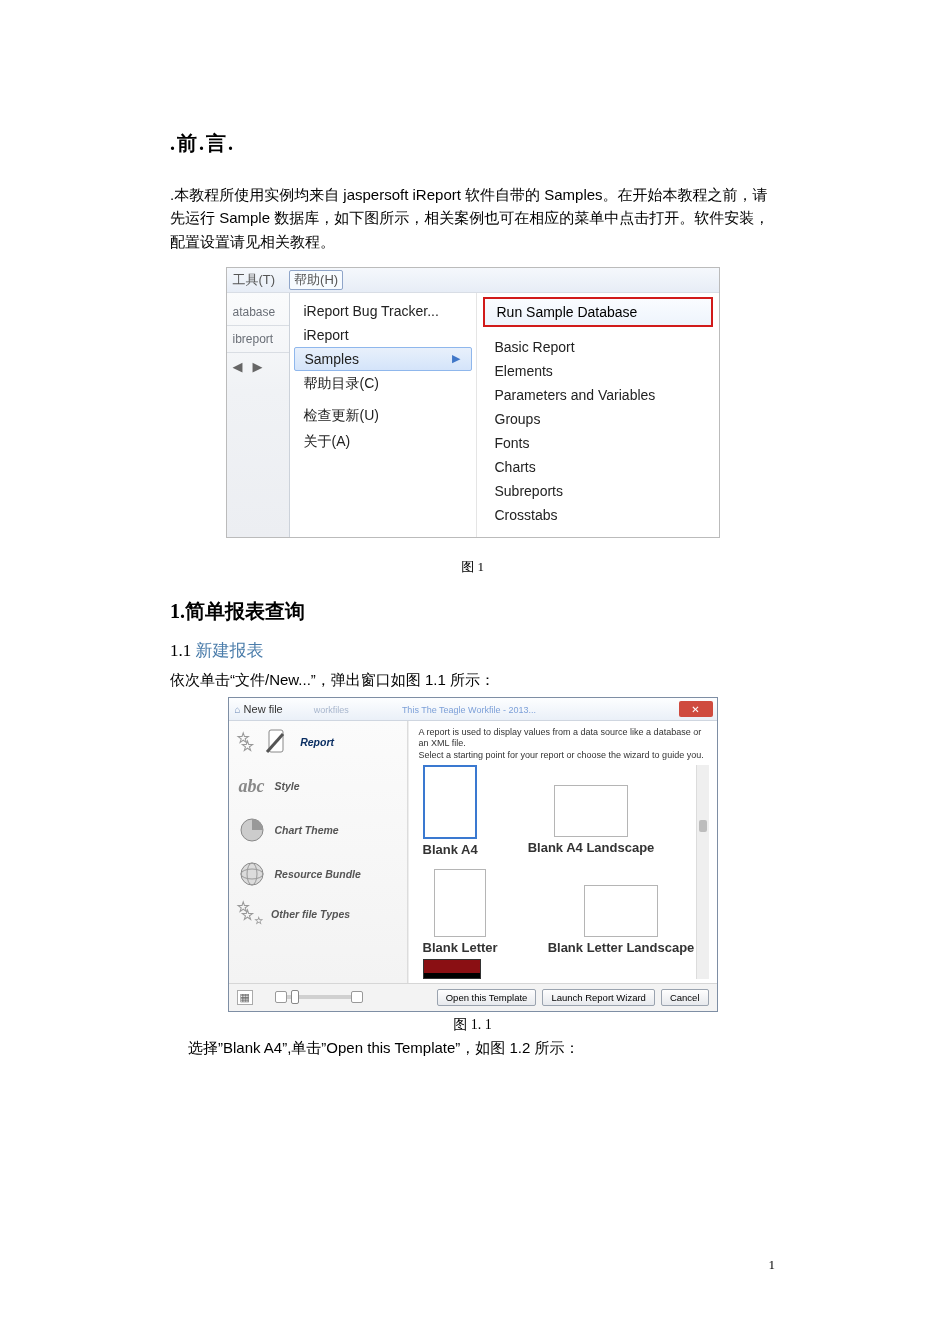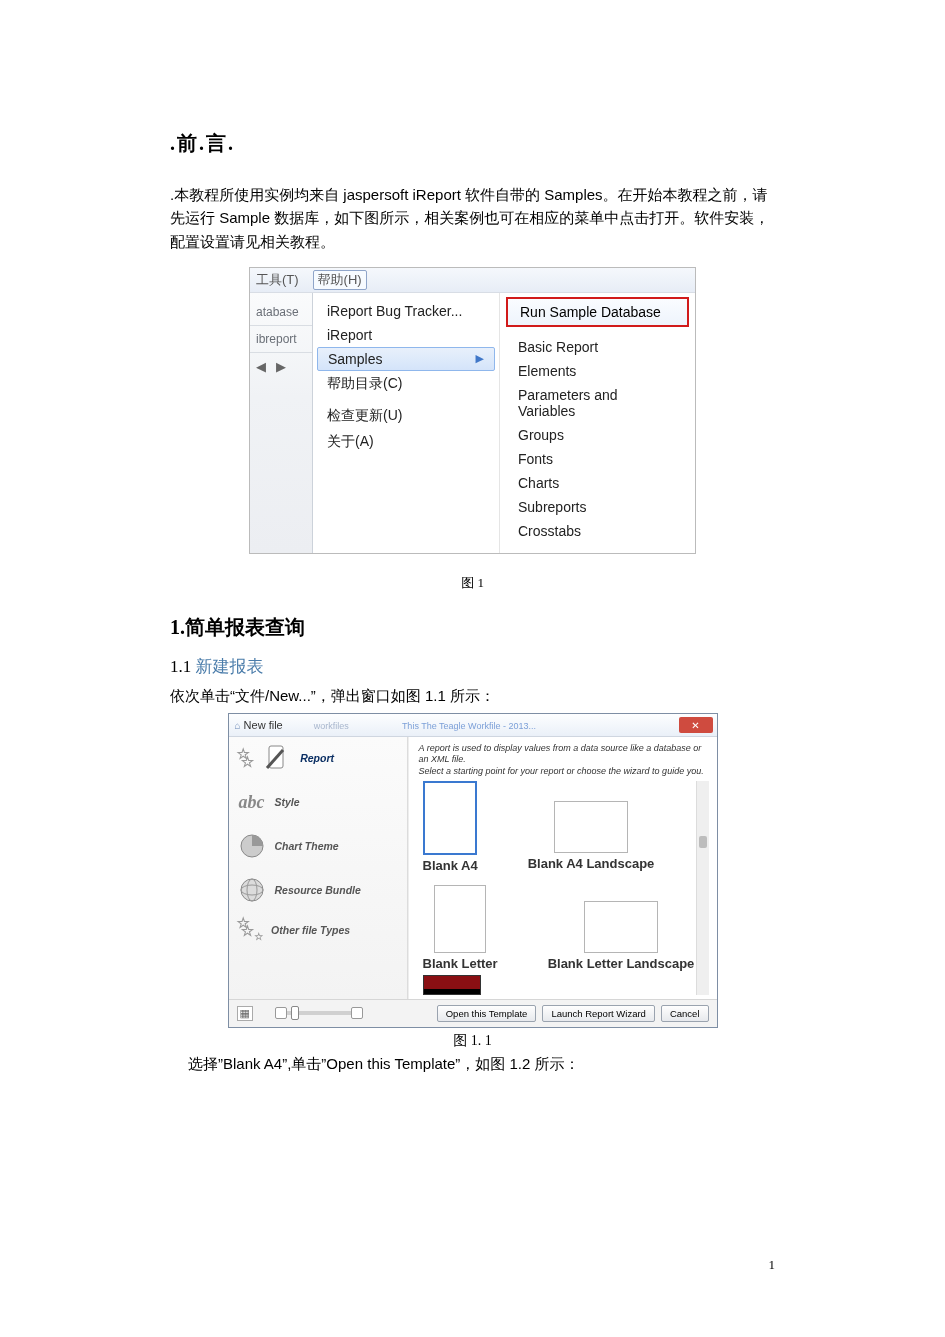--- a/index.html
+++ b/index.html
@@ -24,21 +24,21 @@
     margin-bottom: 26px;
   }
   .para {
     font-size: 15px;
     line-height: 1.55;
     margin-bottom: 14px;
   }
 
   
   .fig1-wrap {
-    width: 447px;
+    width: 494px;
     margin: 0 auto 8px auto;
   }
   .fig1 {
     border: 1px solid #bbb;
     background: #fff;
     display: flex;
     flex-direction: column;
   }
   .fig1-menubar {
     display: flex;
@@ -225,21 +225,20 @@
     background: #fff;
     display: flex;
     flex-direction: column;
     border-left: 1px solid #eee;
   }
   .fig11-desc {
     font-size: 9px;
     line-height: 1.25;
     color: #333;
     margin-bottom: 4px;
-    font-style: italic;
   }
   .thumb-area {
     flex: 1;
     position: relative;
     padding-right: 12px;
     border: 0;
   }
   .thumb-row {
     display: flex;
     gap: 50px;

